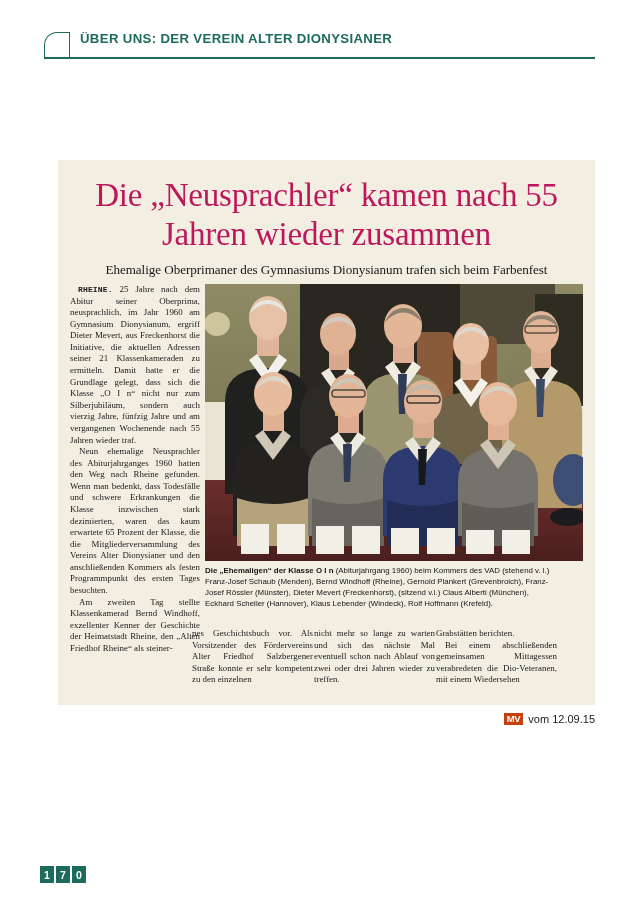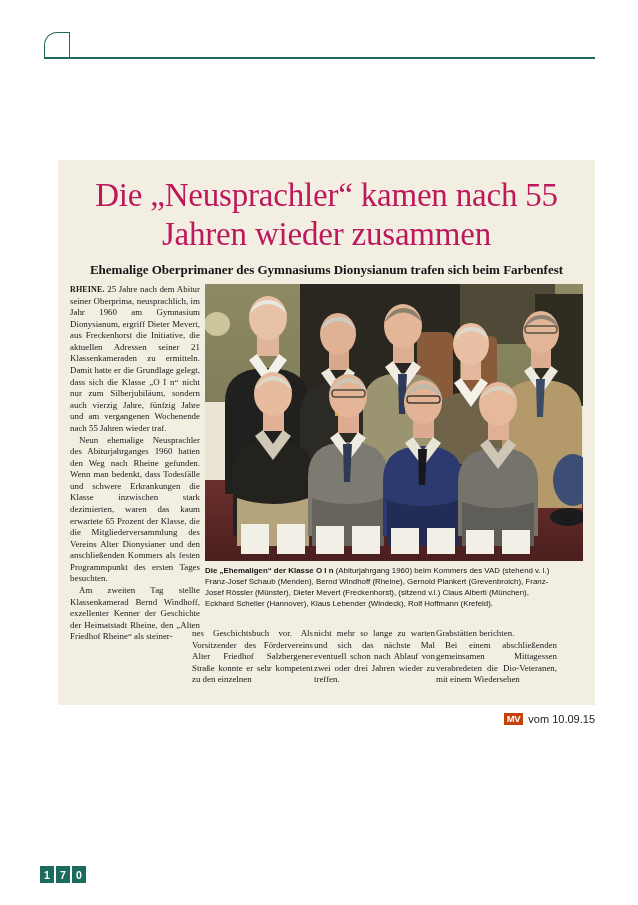--- a/index.html
+++ b/index.html
@@ -75,21 +75,21 @@
     font-size: 33px;
     line-height: 1.17;
     text-align: center;
     color: #be185d;
     letter-spacing: -0.2px;
   }
   .subhead {
     margin: 0;
     padding: 9px 6px 0 6px;
     font-family: "Liberation Serif", serif;
-    font-weight: bold;
+    font-weight: normal;
     font-size: 13.1px;
     text-align: center;
     color: #161616;
     letter-spacing: -0.05px;
     white-space: nowrap;
   }
 
   
   .top-region {
     position: absolute;
@@ -110,24 +110,25 @@
     hyphens: manual;
   }
   .col-narrow p {
     margin: 0;
     text-indent: 9px;
   }
   .col-narrow p.first {
     text-indent: 0;
   }
   .dateline {
-    font-family: Liberation Serif, serif;
+    font-family: Liberation Mono, monospace;
     font-weight: bold;
     font-size: 8.1px;
     letter-spacing: 0.1px;
+    margin-left: 8px;
   }
 
   .photo-block {
     position: absolute;
     left: 147px;
     top: 0;
     width: 352px;
   }
   .photo {
     position: relative;
@@ -226,20 +227,21 @@
     align-items: center;
     justify-content: center;
   }
 </style>
 </head>
 <body>
 
 <div class="page-header">
   <div class="header-bracket"></div>
   <div class="header-rule"></div>
+  <div class="header-title">ÜBER UNS: DER VEREIN ALTER DIONYSIANER</div>
 </div>
 
 <div class="article">
 
   <h1 class="headline">Die „Neusprachler“ kamen nach 55 Jahren wieder zusammen</h1>
   <div class="subhead">Ehemalige Oberprimaner des Gymnasiums Dionysianum trafen sich beim Farbenfest</div>
 
   <div class="top-region">
 
     <div class="col-narrow">
@@ -398,21 +400,21 @@
         <p class="noindent">Grabstätten berichten.</p>
         <p>Bei einem abschließenden gemeinsamen Mittagessen verabredeten die Dio-Veteranen, mit einem Wiedersehen </p>
       </div>
   </div>
 
 </div>
 
 <div class="credit">
   <span class="credit-row">
     <span class="mv-badge">MV</span>
-    <span>vom 10.09.15</span>
+    <span>vom 12.09.15</span>
   </span>
 </div>
 
 <div class="folio">
   <span class="folio-digit">1</span>
   <span class="folio-digit">7</span>
   <span class="folio-digit">0</span>
 </div>
 
 </body></html>

